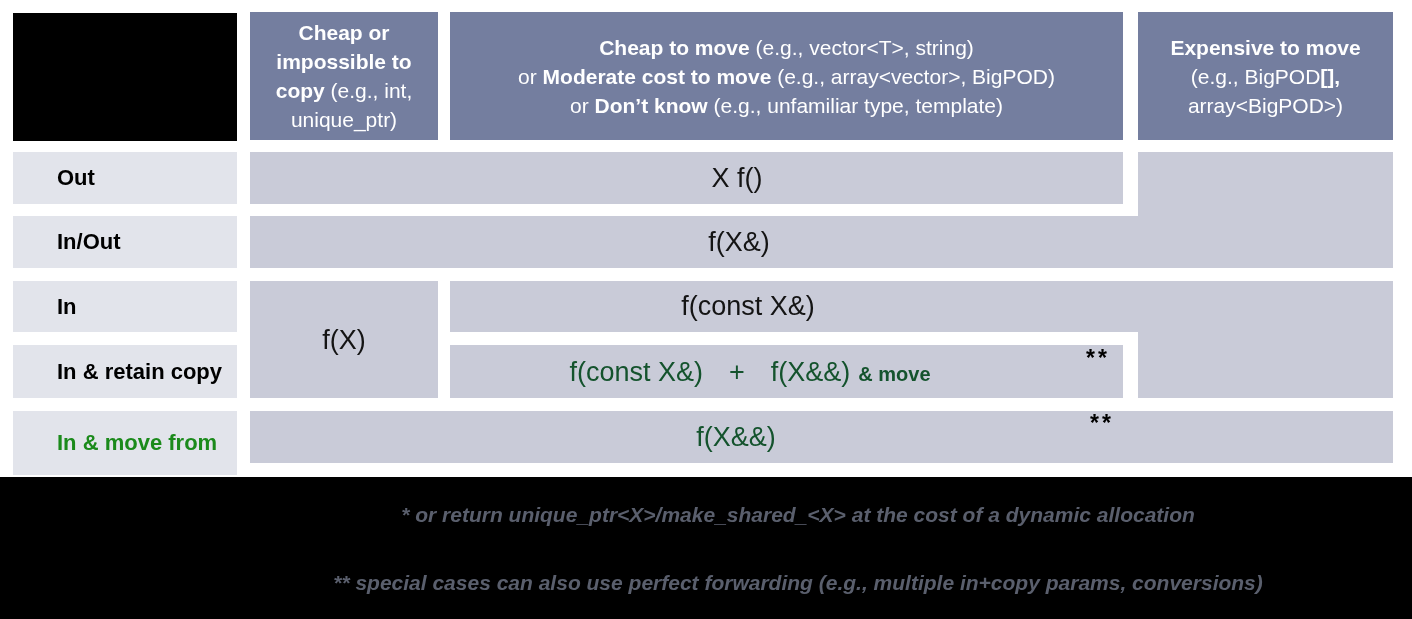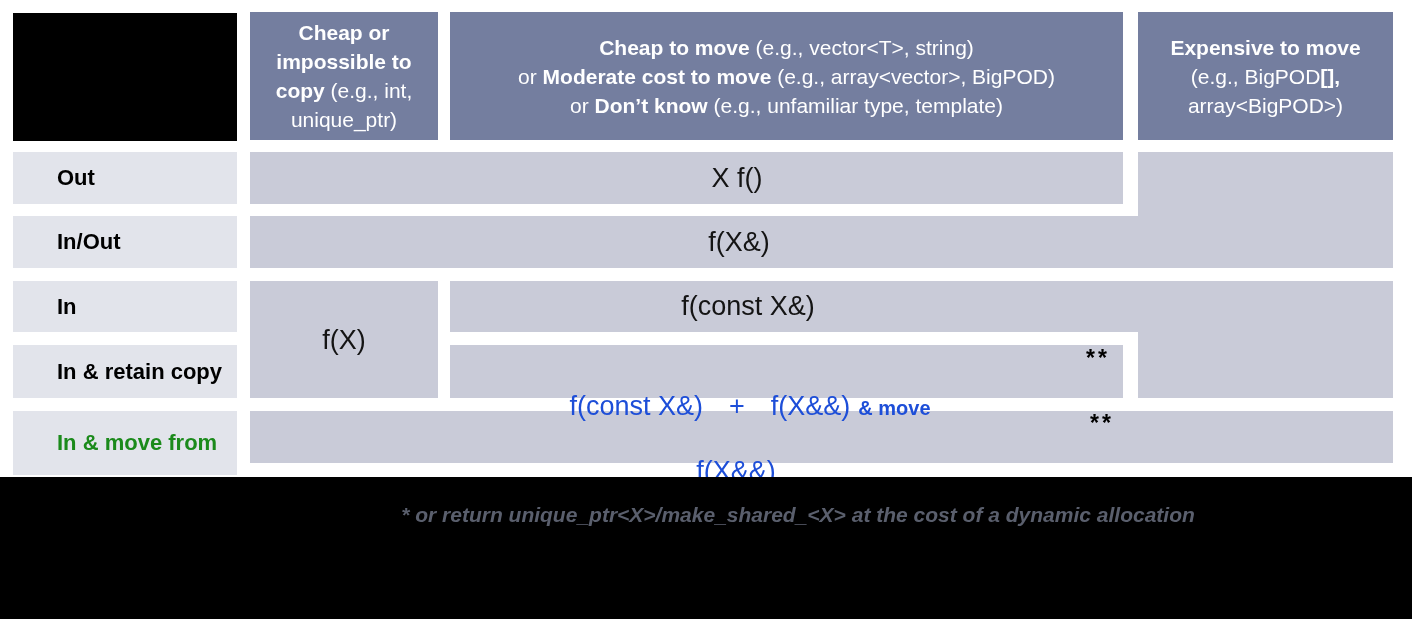--- a/index.html
+++ b/index.html
@@ -19,21 +19,21 @@
     background:#E2E4EB; color:#000000; font-weight:700; font-size:22px;
     display:flex; align-items:center; padding-left:44px; box-sizing:border-box;
   }
   .label.green-label { color:#1B8A1B; }
   .cellbg { background:#C9CBD8; }
   .band { background:#000000; }
   .code {
     position:absolute; transform:translate(-50%,-50%); white-space:nowrap;
     font-size:27px; color:#141414;
   }
-  .code.green { color:#1d4ed8;margin-top:34px; }
+  .code.green { color:#14532d; }
   .code .plus { margin:0 26px; }
   .code .suffix { font-size:20px; font-weight:700; margin-left:8px; }
   .marker {
     position:absolute; transform:translate(-50%,-50%); white-space:nowrap;
     font-weight:700; font-size:23px; color:#000000; letter-spacing:3px;
   }
   .footnote {
     position:absolute; transform:translate(-50%,-50%); white-space:nowrap;
     font-style:italic; font-weight:600; font-size:21px; color:#5A5F6D;
   }
@@ -111,14 +111,15 @@
   <div id="code-constref" class="code">f(const X&amp;)</div>
 
   <div id="code-retain" class="code green"><span>f(const X&amp;)</span><span class="plus">+</span><span>f(X&amp;&amp;)</span><span class="suffix">&amp; move</span></div>
   <div id="marker-retain" class="marker">**</div>
 
   <div id="code-move" class="code green">f(X&amp;&amp;)</div>
   <div id="marker-move" class="marker">**</div>
 
   <div id="black-band" class="rect band"></div>
   <div id="footnote-1" class="footnote">* or return unique_ptr&lt;X&gt;/make_shared_&lt;X&gt; at the cost of a dynamic allocation</div>
+  <div id="footnote-2" class="footnote">** special cases can also use perfect forwarding (e.g., multiple in+copy params, conversions)</div>
 
 </div>
 
 </body></html>

